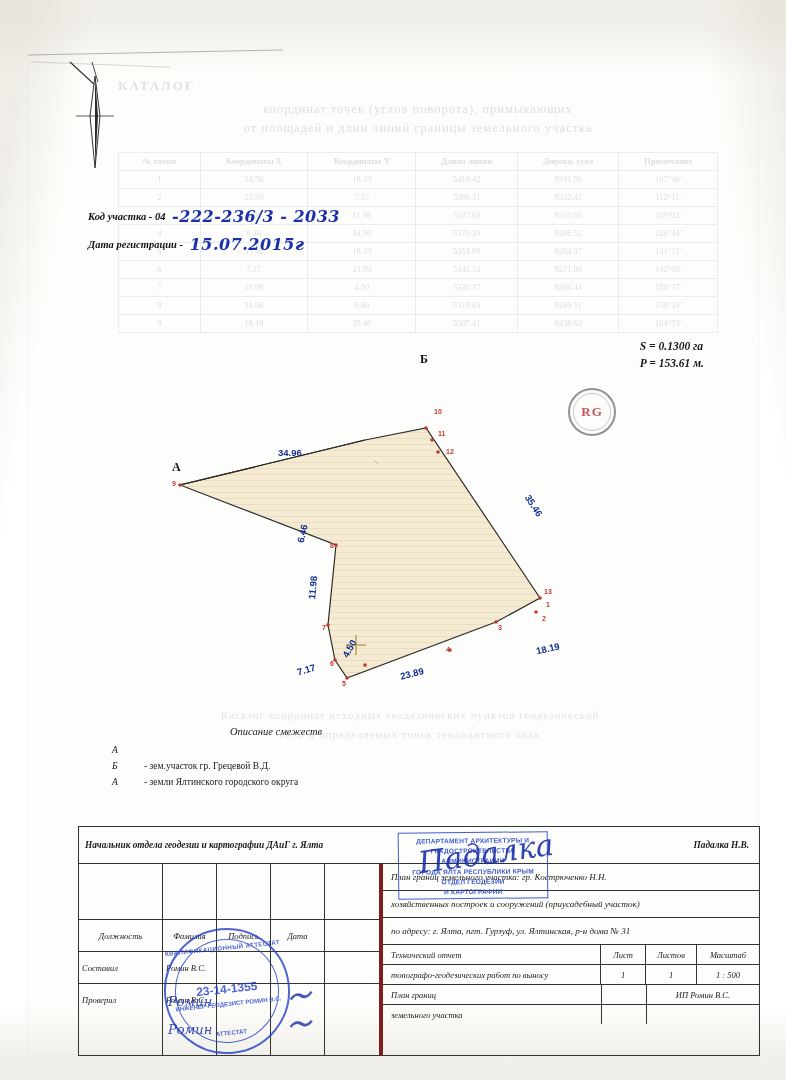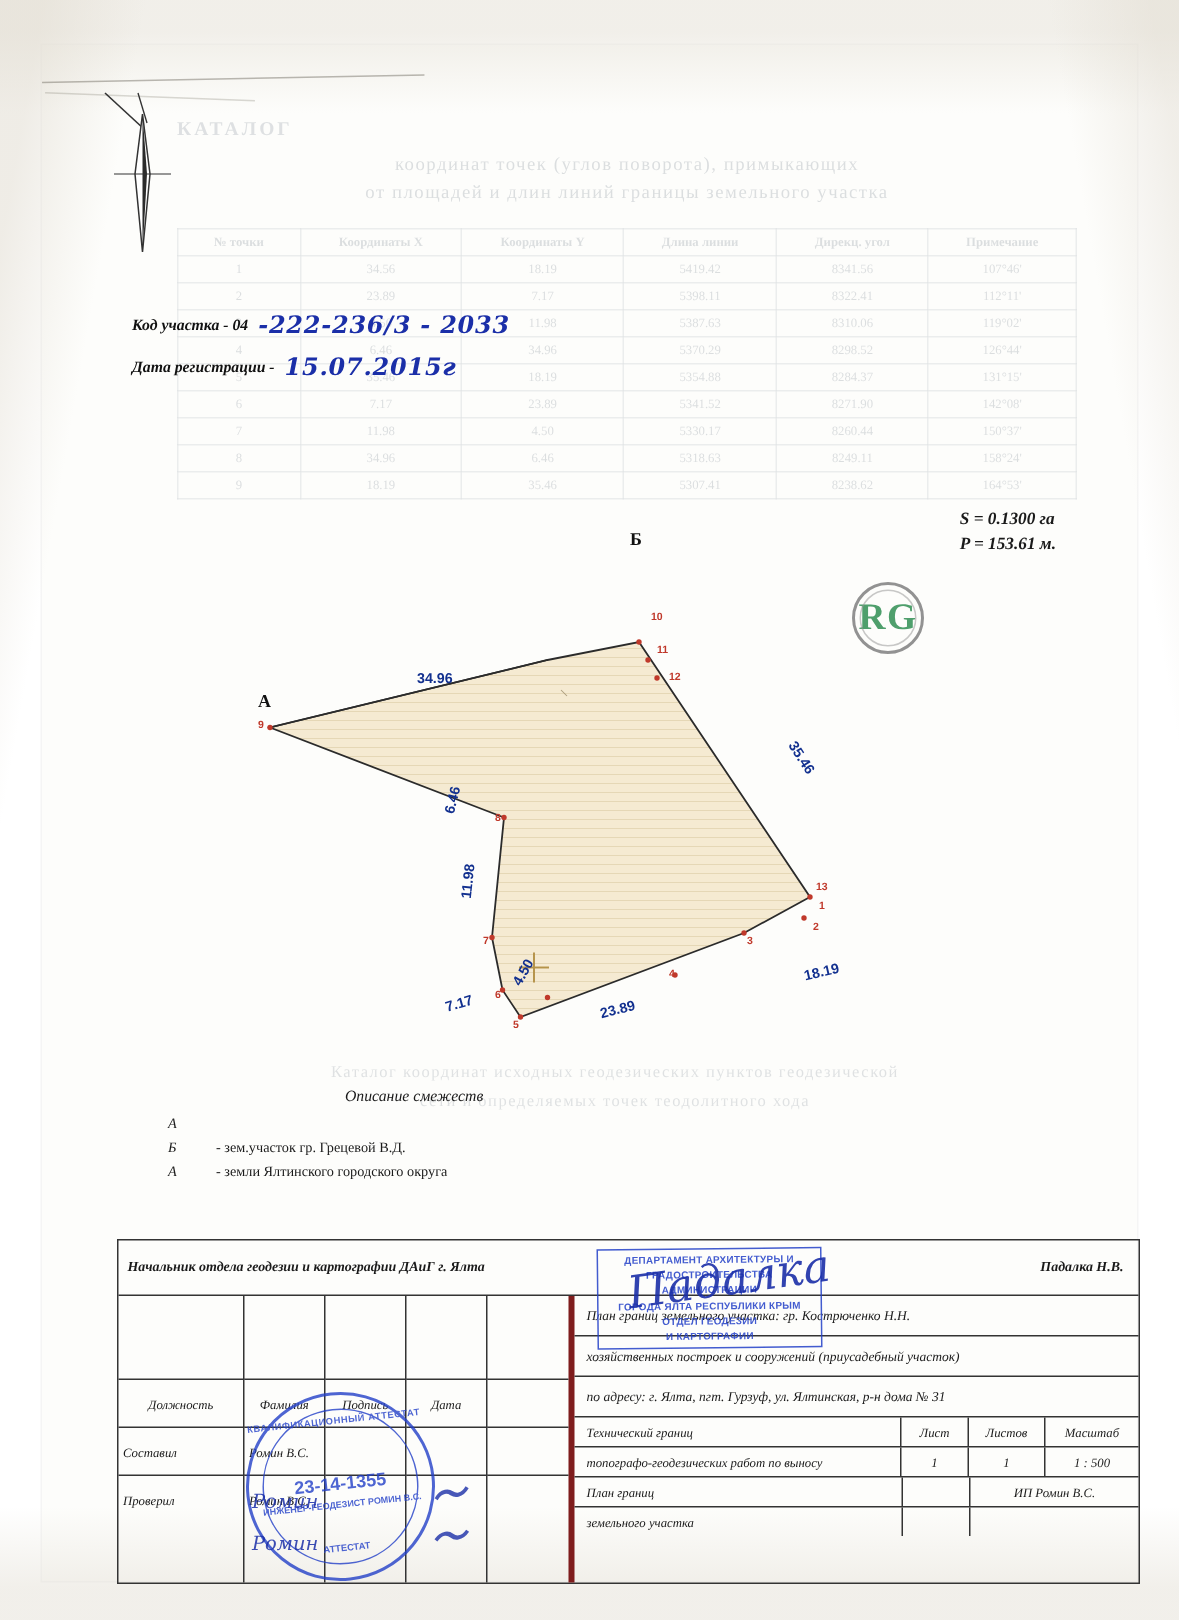--- a/index.html
+++ b/index.html
@@ -140,24 +140,24 @@
 
   
   .rg-stamp {
     position: absolute;
     left: 568px;
     top: 388px;
     width: 44px;
     height: 44px;
     border-radius: 50%;
     border: 2px solid #6f6f6f;
-    color: #15803d;
+    color: #b91c1c;
     font-family: "Liberation Serif", serif;
     font-weight: bold;
-    font-size: 25px;
+    font-size: 13px;
     letter-spacing: 1px;
     display: flex;
     align-items: center;
     justify-content: center;
     opacity: 0.75;
   }
   .rg-stamp::after {
     content: "";
     position: absolute;
     inset: 3px;
@@ -701,21 +701,21 @@
           <div class="nb"></div>
           <div class="nb"></div>
           <div class="nb"></div>
         </div>
       </div>
       <div class="tb-right">
         <div class="r" style="height:26px;">План границ земельного участка: гр. Кострюченко Н.Н.</div>
         <div class="r" style="height:26px;">хозяйственных построек и сооружений (приусадебный участок)</div>
         <div class="r" style="height:26px;">по адресу: г. Ялта, пгт. Гурзуф, ул. Ялтинская, р-н дома № 31</div>
         <div class="cols">
-          <div class="wide">Технический границ</div>
+          <div class="wide">Технический отчет</div>
           <div class="c1">Лист</div>
           <div class="c2">Листов</div>
           <div class="c3">Масштаб</div>
         </div>
         <div class="cols">
           <div class="wide">топографо-геодезических работ по выносу</div>
           <div class="c1">1</div>
           <div class="c2">1</div>
           <div class="c3">1 : 500</div>
         </div>

